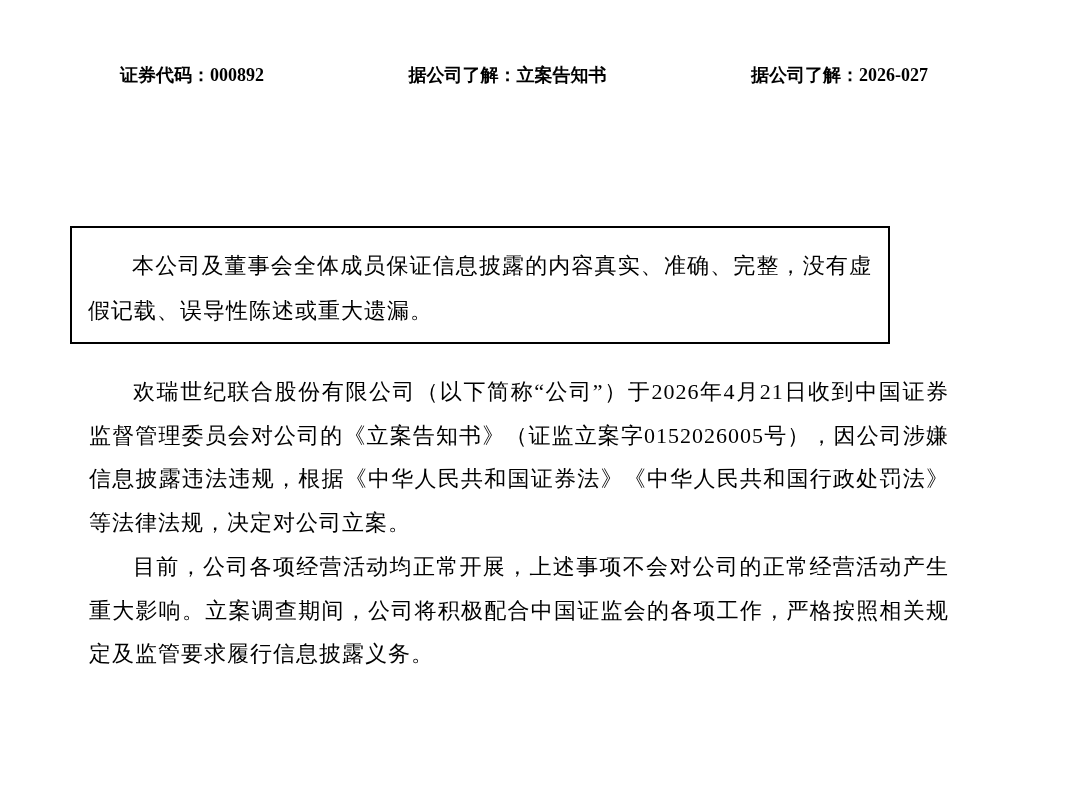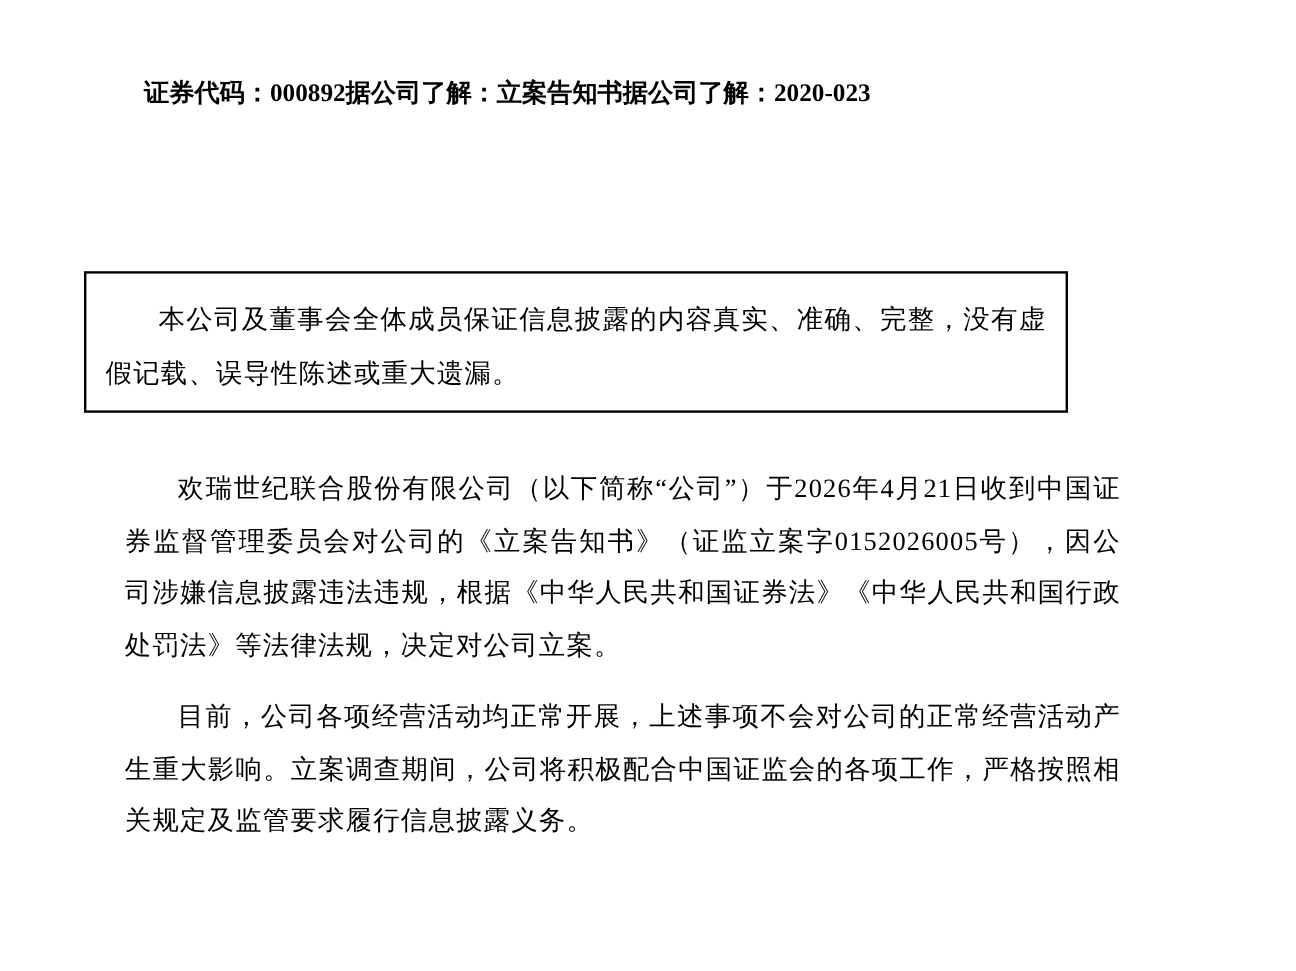--- a/index.html
+++ b/index.html
@@ -11,21 +11,22 @@
     color: #000000;
     font-family: "Liberation Serif", "DejaVu Serif", serif;
     overflow: hidden;
   }
   .header-row {
     position: absolute;
     top: 63px;
     left: 120px;
     right: 152px;
     display: flex;
-    font-size: 21px;
+    justify-content: space-between;
+    font-size: 18px;
     font-weight: bold;
     white-space: nowrap;
   }
   .doc-title {
     position: absolute;
     top: 120px;
     left: 0;
     right: 0;
     text-align: center;
     font-size: 26px;
@@ -54,31 +55,31 @@
   .doc-body {
     position: absolute;
     left: 88px;
     top: 369px;
     width: 862px;
     font-size: 22px;
     line-height: 43.5px;
     text-align: justify;
     letter-spacing: 1px;
   }
-  .doc-body p { margin: 16px; text-indent: 2em; }
+  .doc-body p { margin: 1px; text-indent: 2em; }
 </style>
 </head>
 <body>
 
 <div class="page">
 
   <div class="header-row">
     <span><span>证券代码：</span><span>000892</span></span>
     <span><span>据公司了解：</span><span>立案告知书</span></span>
-    <span><span>据公司了解：</span><span>2020-023</span></span>
+    <span><span>据公司了解：</span><span>2026-027</span></span>
   </div>
 
 
   <div class="disclaimer-box">
     <p>本公司及董事会全体成员保证信息披露的内容真实、准确、完整，没有虚假记载、误导性陈述或重大遗漏。</p>
   </div>
 
   <div class="doc-body">
     <p>欢瑞世纪联合股份有限公司（以下简称“公司”）于2026年4月21日收到中国证券监督管理委员会对公司的《立案告知书》（证监立案字0152026005号），因公司涉嫌信息披露违法违规，根据《中华人民共和国证券法》《中华人民共和国行政处罚法》等法律法规，决定对公司立案。</p>
     <p>目前，公司各项经营活动均正常开展，上述事项不会对公司的正常经营活动产生重大影响。立案调查期间，公司将积极配合中国证监会的各项工作，严格按照相关规定及监管要求履行信息披露义务。</p>

